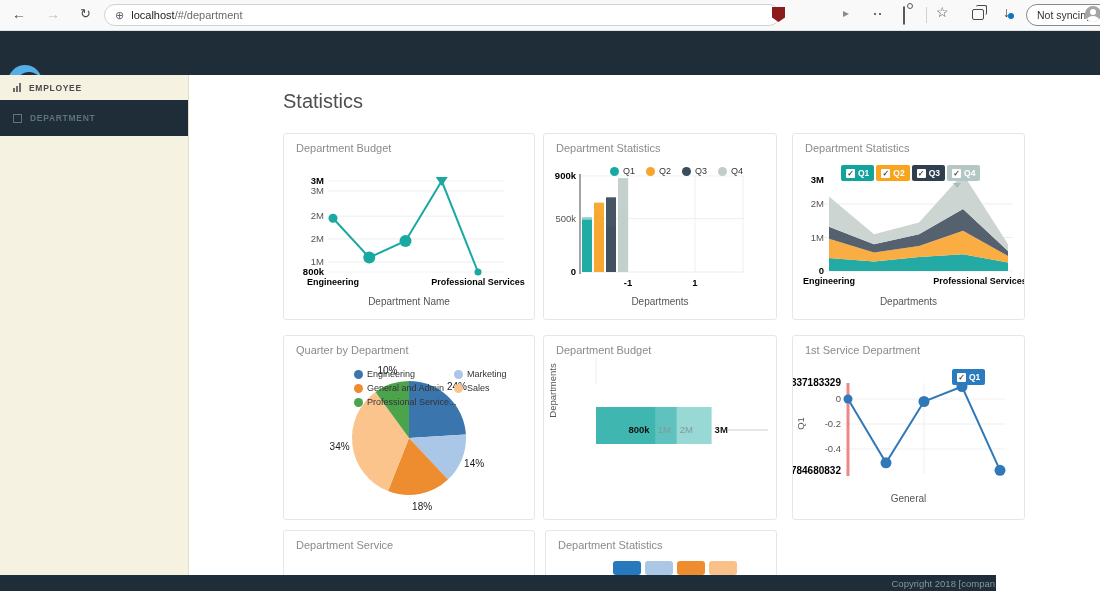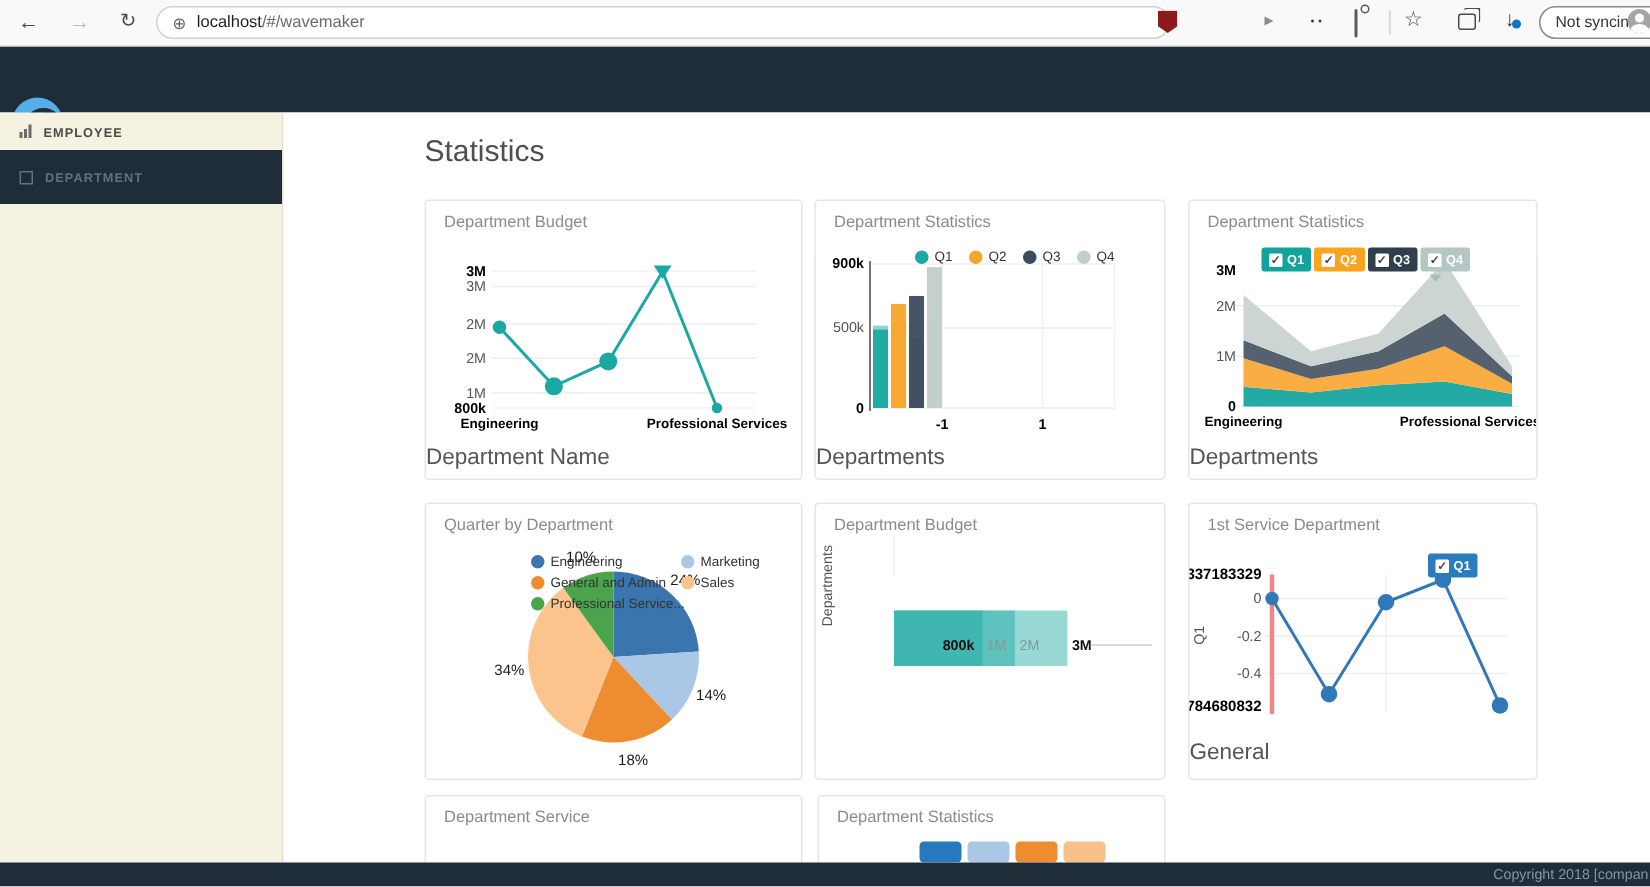--- a/index.html
+++ b/index.html
@@ -44,45 +44,45 @@
   .side-item.active{background:#1e2d38;color:#5f7280;height:36px}
   .bars{display:flex;align-items:flex-end;gap:1px;height:9px}
   .bars i{width:2px;background:#6b6b6b;display:block}
   .sqicon{width:7px;height:7px;border:1px solid #5f7280;display:inline-block}
   
   #main{position:absolute;left:189px;top:75px;width:911px;height:500px;background:#fff;overflow:hidden}
   #pagetitle{position:absolute;left:94px;top:15px;font-size:20px;color:#4f4f4f}
   .card{position:absolute;background:#fff;border:1px solid #e6e6e6;border-radius:3px;overflow:hidden}
   .card-title{position:absolute;left:12px;top:8px;font-size:11px;color:#8b8b8b;z-index:3}
   .chart-body{position:absolute;left:0;top:0;right:0;bottom:0;z-index:1}
-  .axis-x{position:absolute;width:100%;text-align:left;font-size:15px;color:#555;z-index:2}
+  .axis-x{position:absolute;width:100%;text-align:center;font-size:10px;color:#555;z-index:2}
   .axis-y{position:absolute;font-size:9.5px;color:#555;z-index:2;text-align:center;transform:rotate(-90deg)}
   .hlegend{position:absolute;z-index:2;display:flex;align-items:center}
   .dotleg{display:inline-flex;align-items:center;gap:4px;font-size:9px;color:#333;margin-right:11px;white-space:nowrap}
   .dot{width:9px;height:9px;border-radius:50%;display:inline-block}
   .qbtn{display:inline-flex;align-items:center;gap:3px;color:#fff;font-size:8.5px;font-weight:bold;
         padding:3px 5px;border-radius:2px;margin-right:2px;cursor:pointer}
   .qcheck{width:9px;height:9px;background:#fff;color:#444;font-size:8px;line-height:9px;text-align:center;border-radius:1px;display:inline-block}
   .leg-pointer{position:absolute;left:112px;top:18px;width:0;height:0;border-left:4px solid transparent;border-right:4px solid transparent;border-top:5px solid #a9bcb9}
   .pielegcol{position:absolute;z-index:2;display:flex;flex-direction:column;gap:4px}
   .stub-btn{width:28px;height:14px;border-radius:3px;display:inline-block;margin-right:4px;cursor:pointer}
   
-  #footer{position:absolute;left:0;top:575px;width:1100px;height:16px;background:#1e2d38;z-index:11}
+  #footer{position:absolute;left:0;top:575px;width:996px;height:16px;background:#1e2d38;z-index:11}
   #copyright{position:absolute;right:1px;top:3px;font-size:9.5px;color:#8496a1;white-space:nowrap}
 </style>
 </head>
 <body>
 
 <div id="browserbar">
   <span class="navbtn" style="left:12px">←</span>
   <span class="navbtn" style="left:46px;color:#bcbcbc">→</span>
   <span class="navbtn" style="left:80px;font-size:13px">↻</span>
   <div id="urlbar">
     <span class="globe">⊕</span>
-    <span><span class="urlhost">localhost</span><span class="urlpath">/#/wavemaker</span></span>
+    <span><span class="urlhost">localhost</span><span class="urlpath">/#/department</span></span>
   </div>
   <span class="exticon shield" style="left:772px"></span>
   <span class="exticon gcirc" style="left:805px"></span>
   <span class="exticon playicon" style="left:838px"></span>
   <span class="exticon orangeicon" style="left:870px"></span>
   <span class="exticon puzzle" style="left:903px"></span>
   <span class="vsep"></span>
   <span class="staricon">☆</span>
   <span class="copyicon"></span>
   <span class="dlwrap"><span>↓</span><span class="dot"></span></span>

